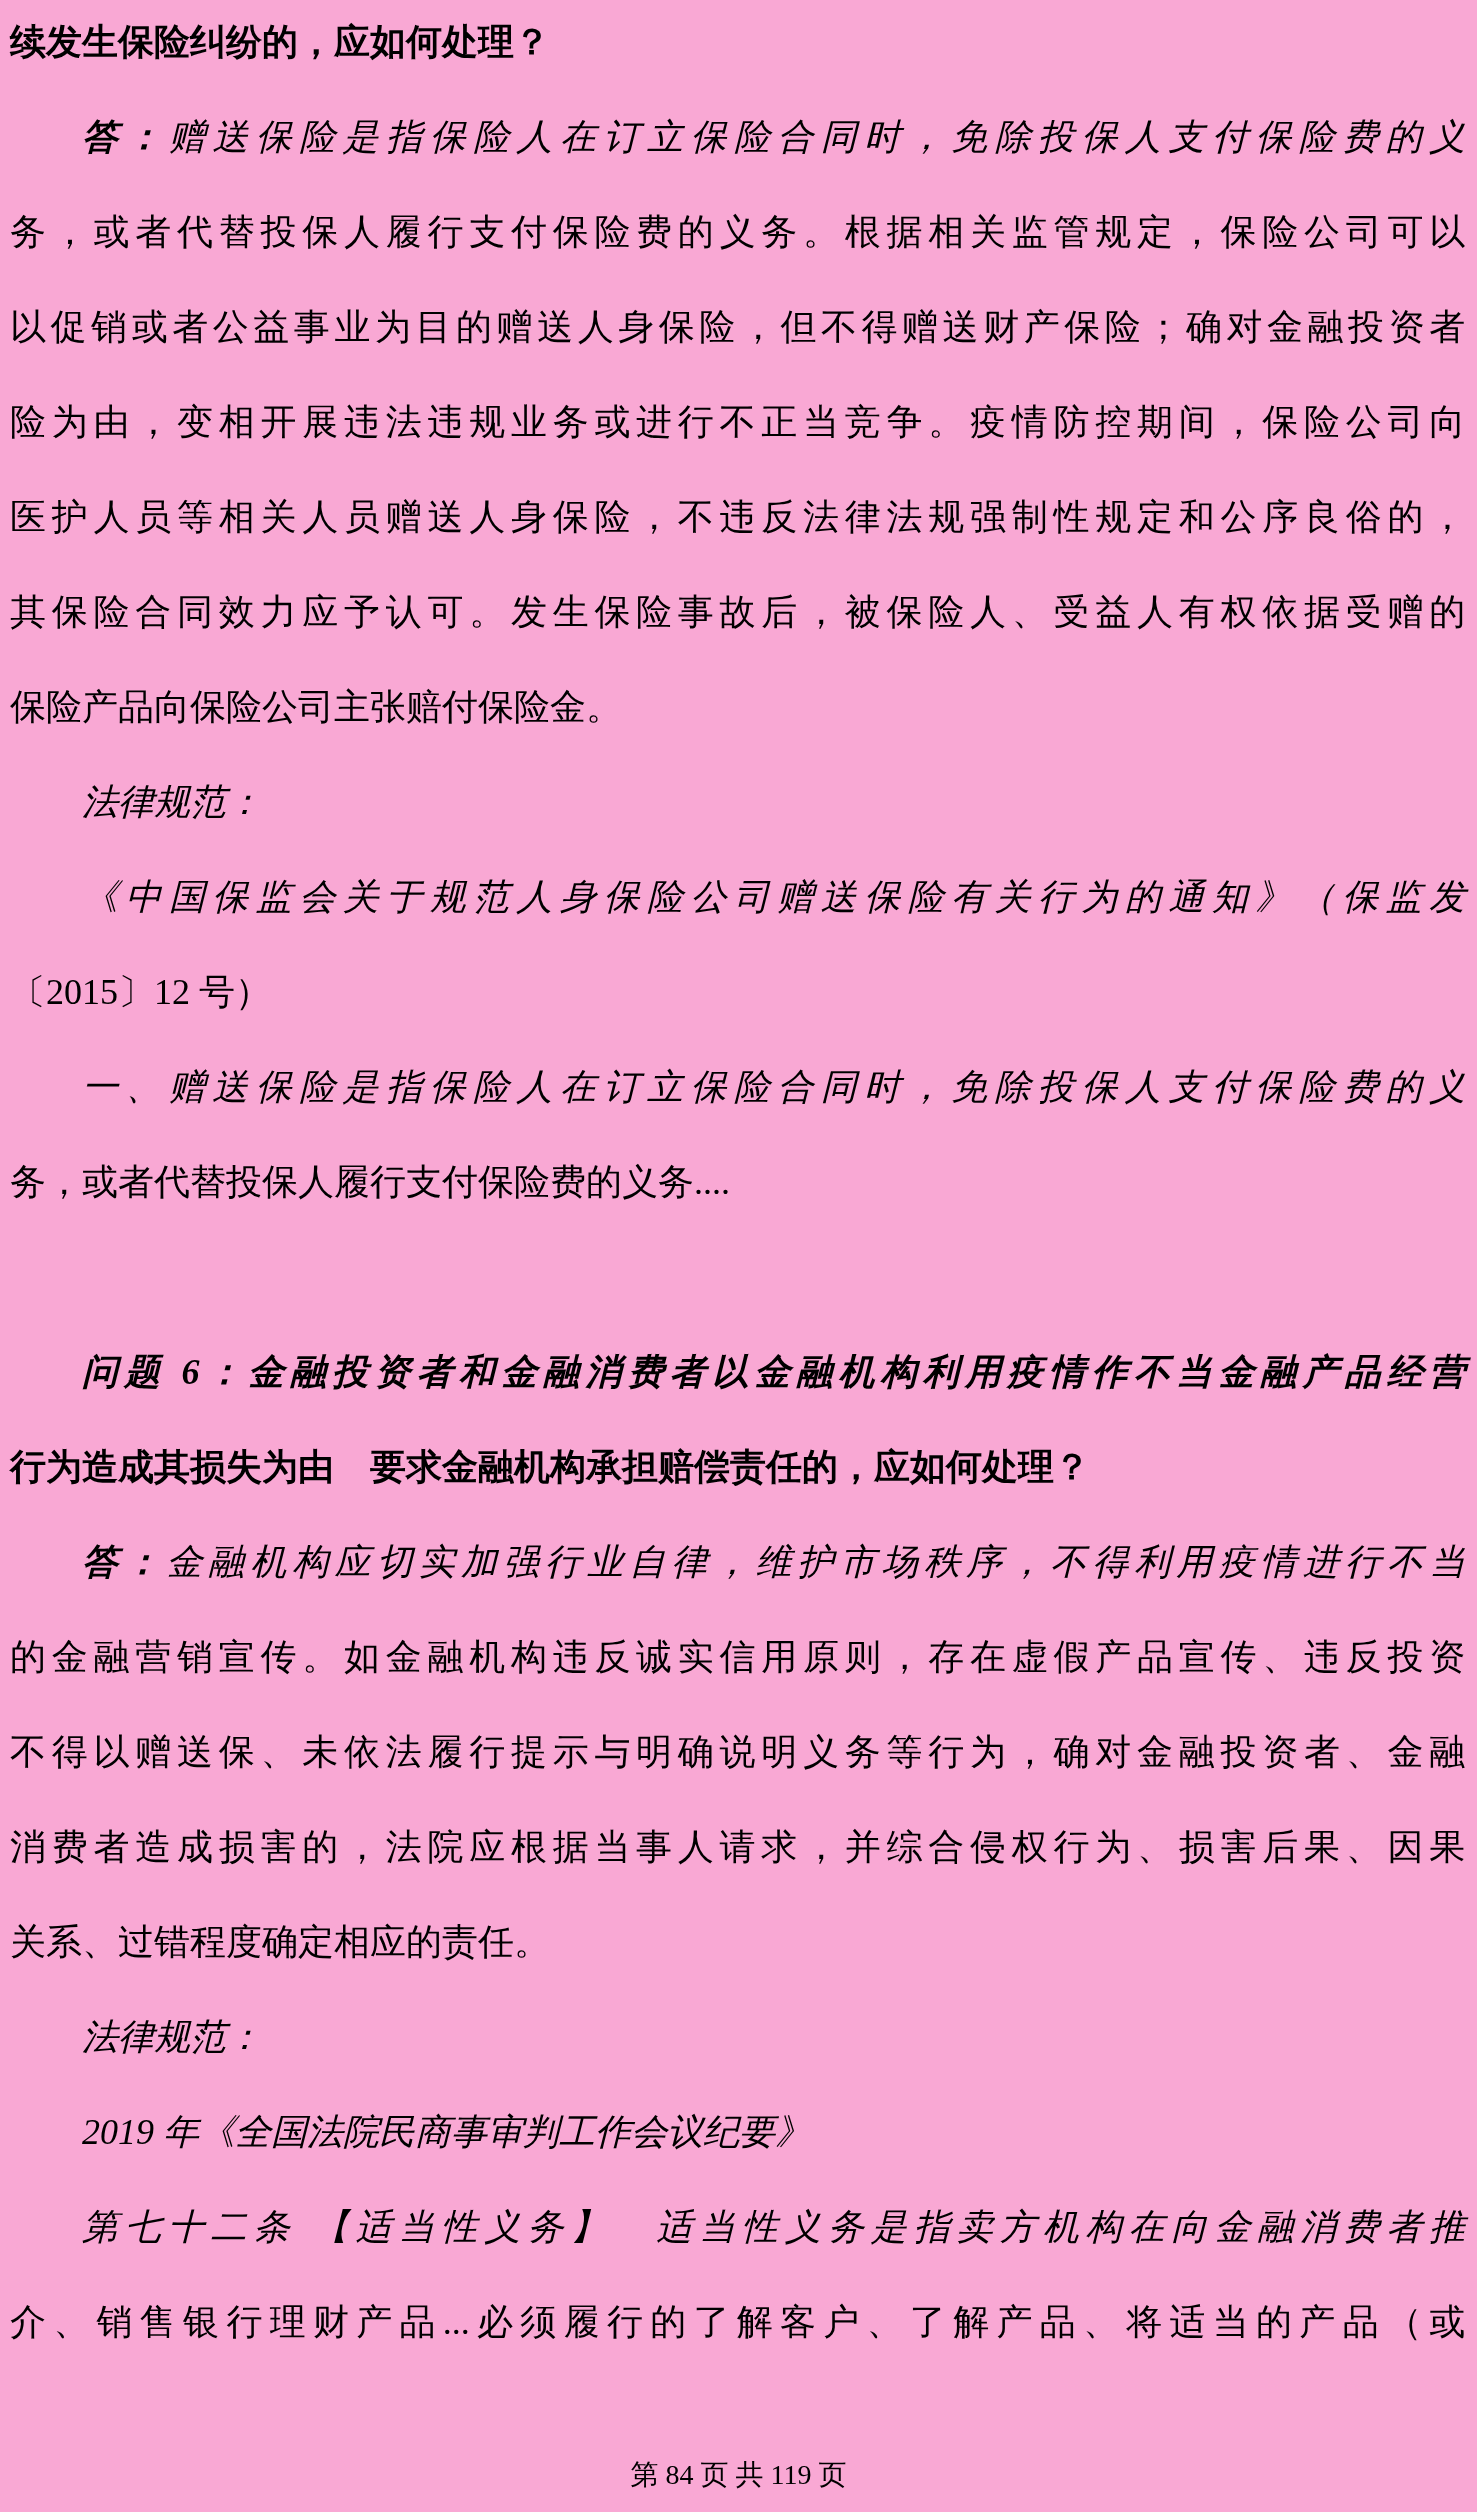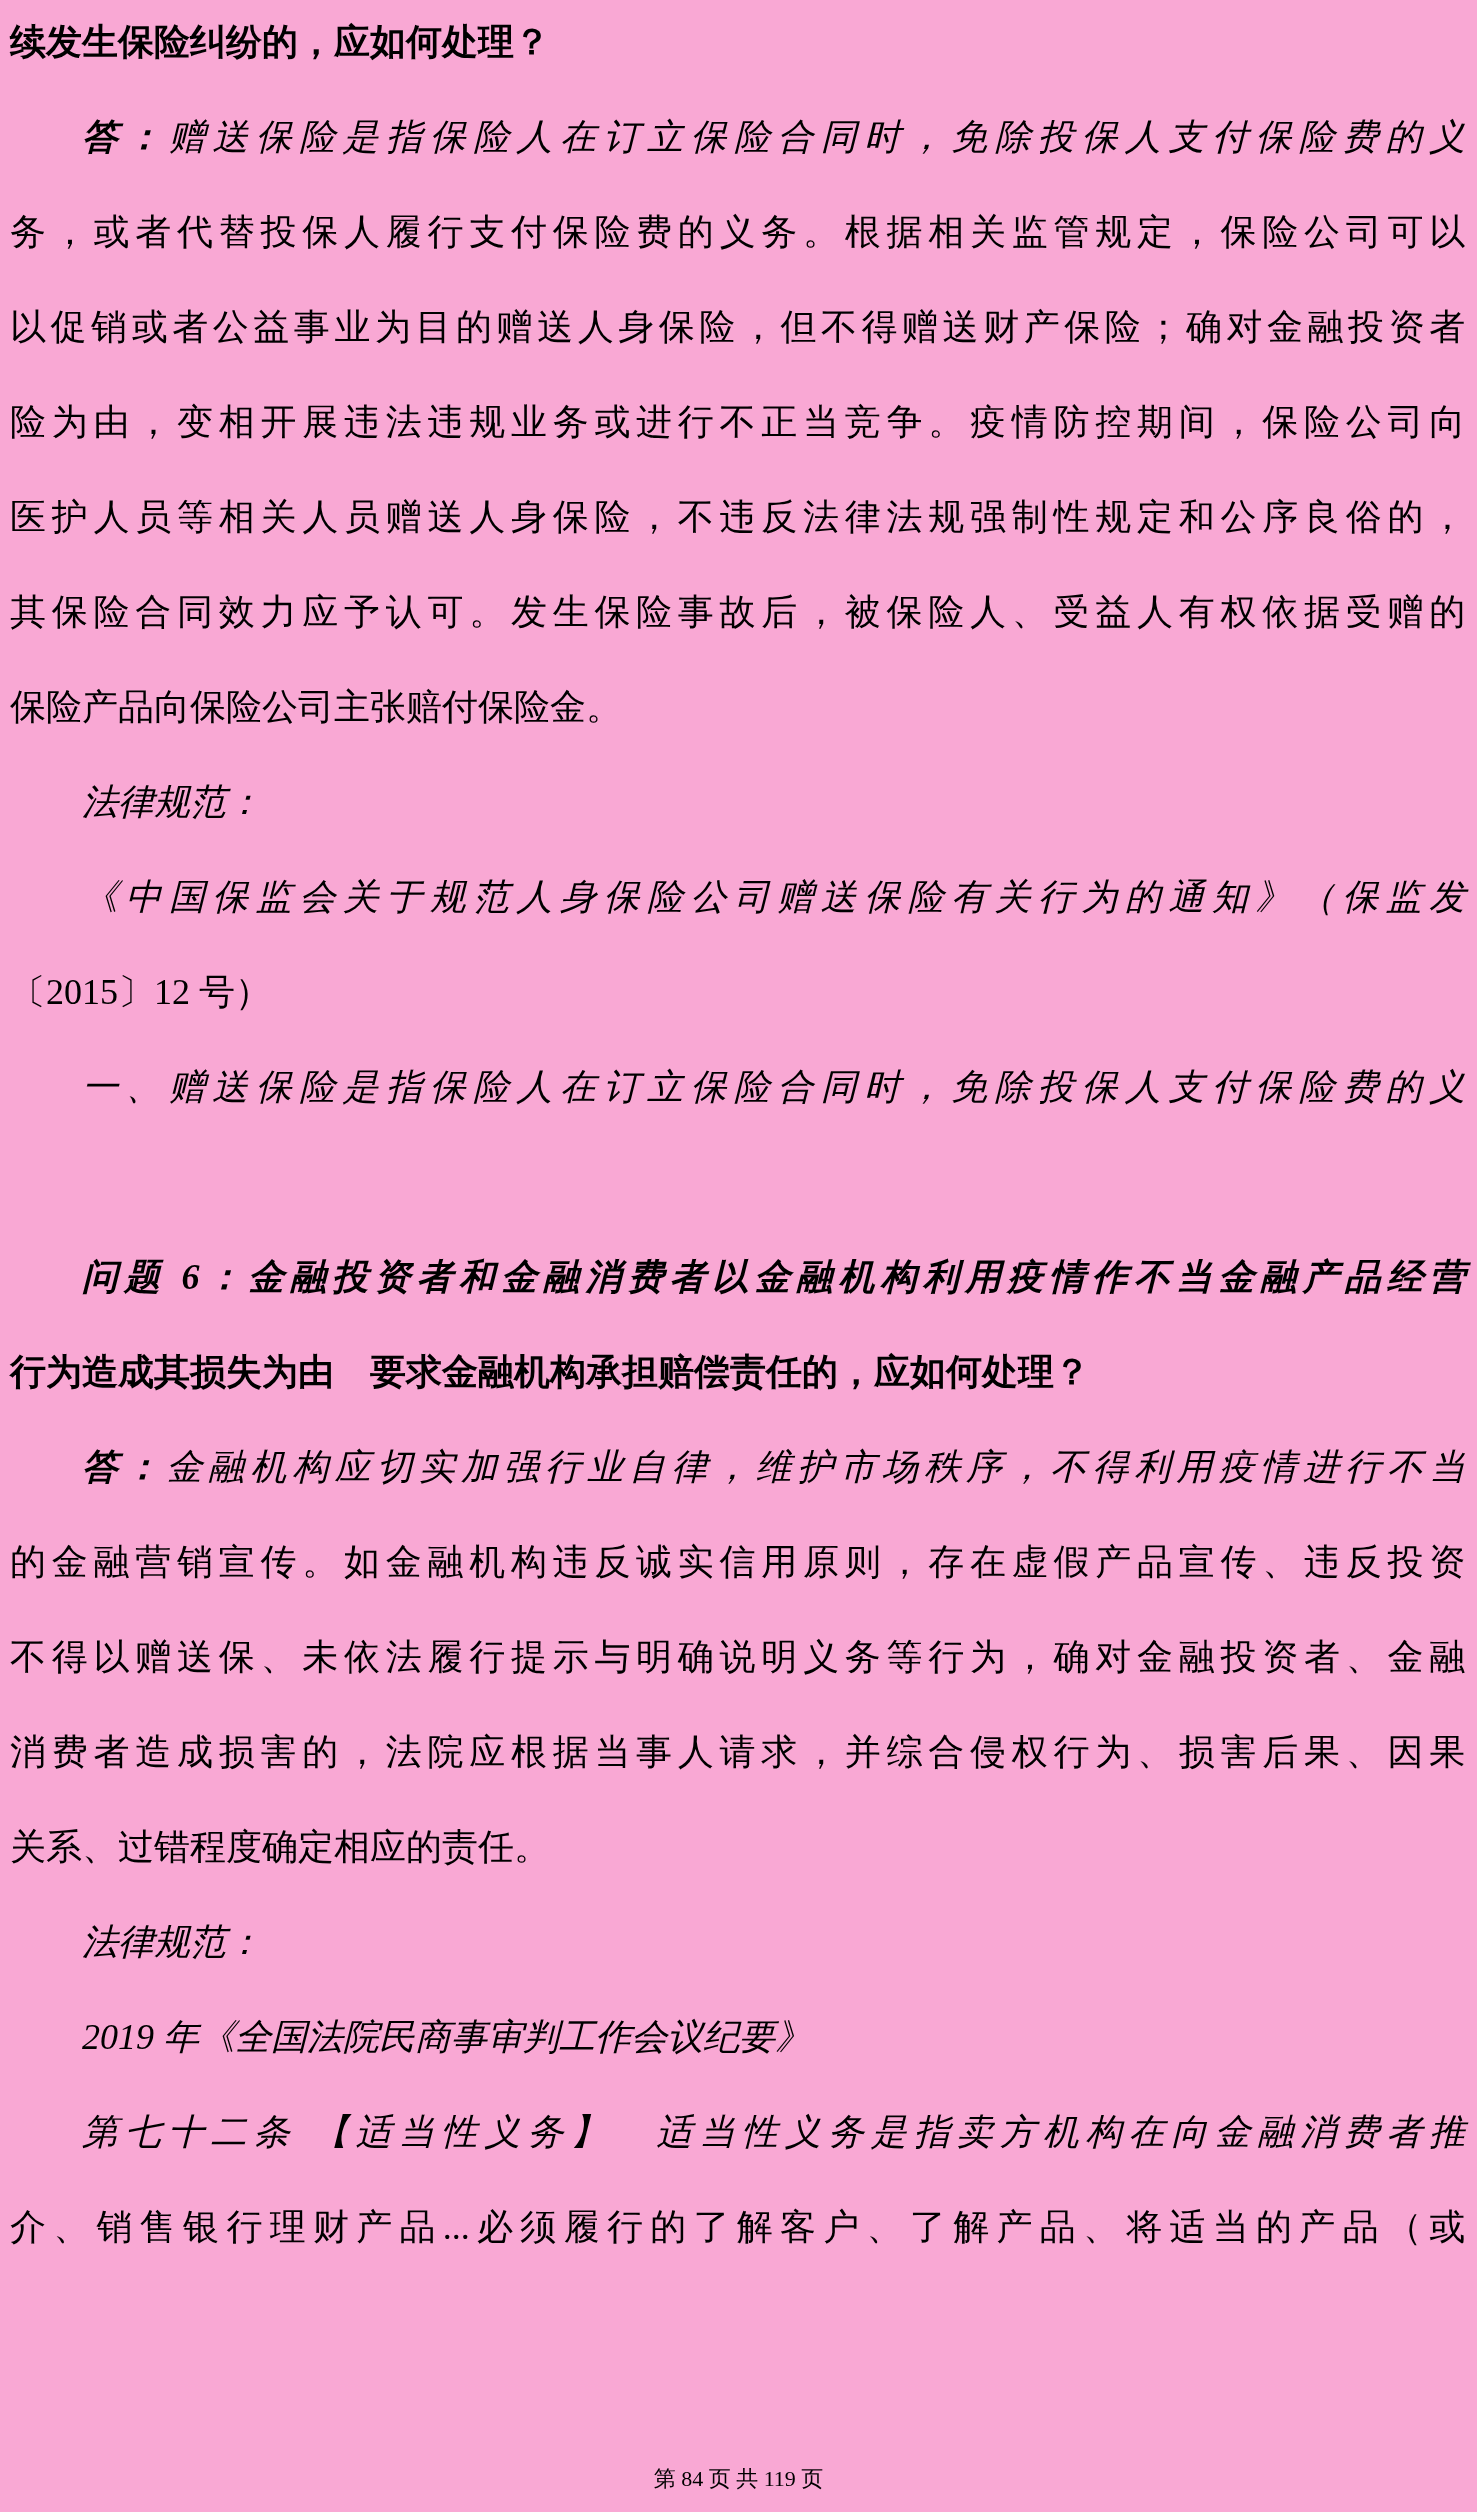--- a/index.html
+++ b/index.html
@@ -30,21 +30,21 @@
   }
   .indent { padding-left: 72px; font-style: italic; }
   .bold { font-weight: 700; }
   .spacer { height: 95px; }
   .footer {
     position: absolute;
     left: 0;
     right: 0;
     bottom: 18.5px;
     text-align: center;
-    font-size: 22px;
+    font-size: 28px;
     color: #000000;
   }
 </style>
 </head>
 <body>
 
 <div class="page">
   <div class="content">
 
     <div class="line bold">
@@ -57,20 +57,21 @@
     <div class="line fill"><span>以促销或者公益事业为目的赠送人身保险，但不得赠送财产保险；确对金融投资者</span></div>
     <div class="line fill"><span>险为由，变相开展违法违规业务或进行不正当竞争。疫情防控期间，保险公司向</span></div>
     <div class="line fill"><span>医护人员等相关人员赠送人身保险，不违反法律法规强制性规定和公序良俗的，</span></div>
     <div class="line fill"><span>其保险合同效力应予认可。发生保险事故后，被保险人、受益人有权依据受赠的</span></div>
     <div class="line"><span>保险产品向保险公司主张赔付保险金。</span></div>
 
     <div class="line indent"><span>法律规范：</span></div>
     <div class="line indent fill"><span>《中国保监会关于规范人身保险公司赠送保险有关行为的通知》（保监发</span></div>
     <div class="line"><span>〔2015〕12 号）</span></div>
     <div class="line indent fill"><span>一、赠送保险是指保险人在订立保险合同时，免除投保人支付保险费的义</span></div>
+    <div class="line"><span>务，或者代替投保人履行支付保险费的义务....</span></div>
 
     <div class="spacer"></div>
 
     <div class="line bold indent fill"><span>问题 6：金融投资者和金融消费者以金融机构利用疫情作不当金融产品经营</span></div>
     <div class="line bold"><span>行为造成其损失为由　要求金融机构承担赔偿责任的，应如何处理？</span></div>
 
     <div class="line indent fill"><span class="bold">答：</span><span>金融机构应切实加强行业自律，维护市场秩序，不得利用疫情进行不当</span></div>
 
     <div class="line fill"><span>的金融营销宣传。如金融机构违反诚实信用原则，存在虚假产品宣传、违反投资</span></div>
     <div class="line fill"><span>不得以赠送保、未依法履行提示与明确说明义务等行为，确对金融投资者、金融</span></div>

